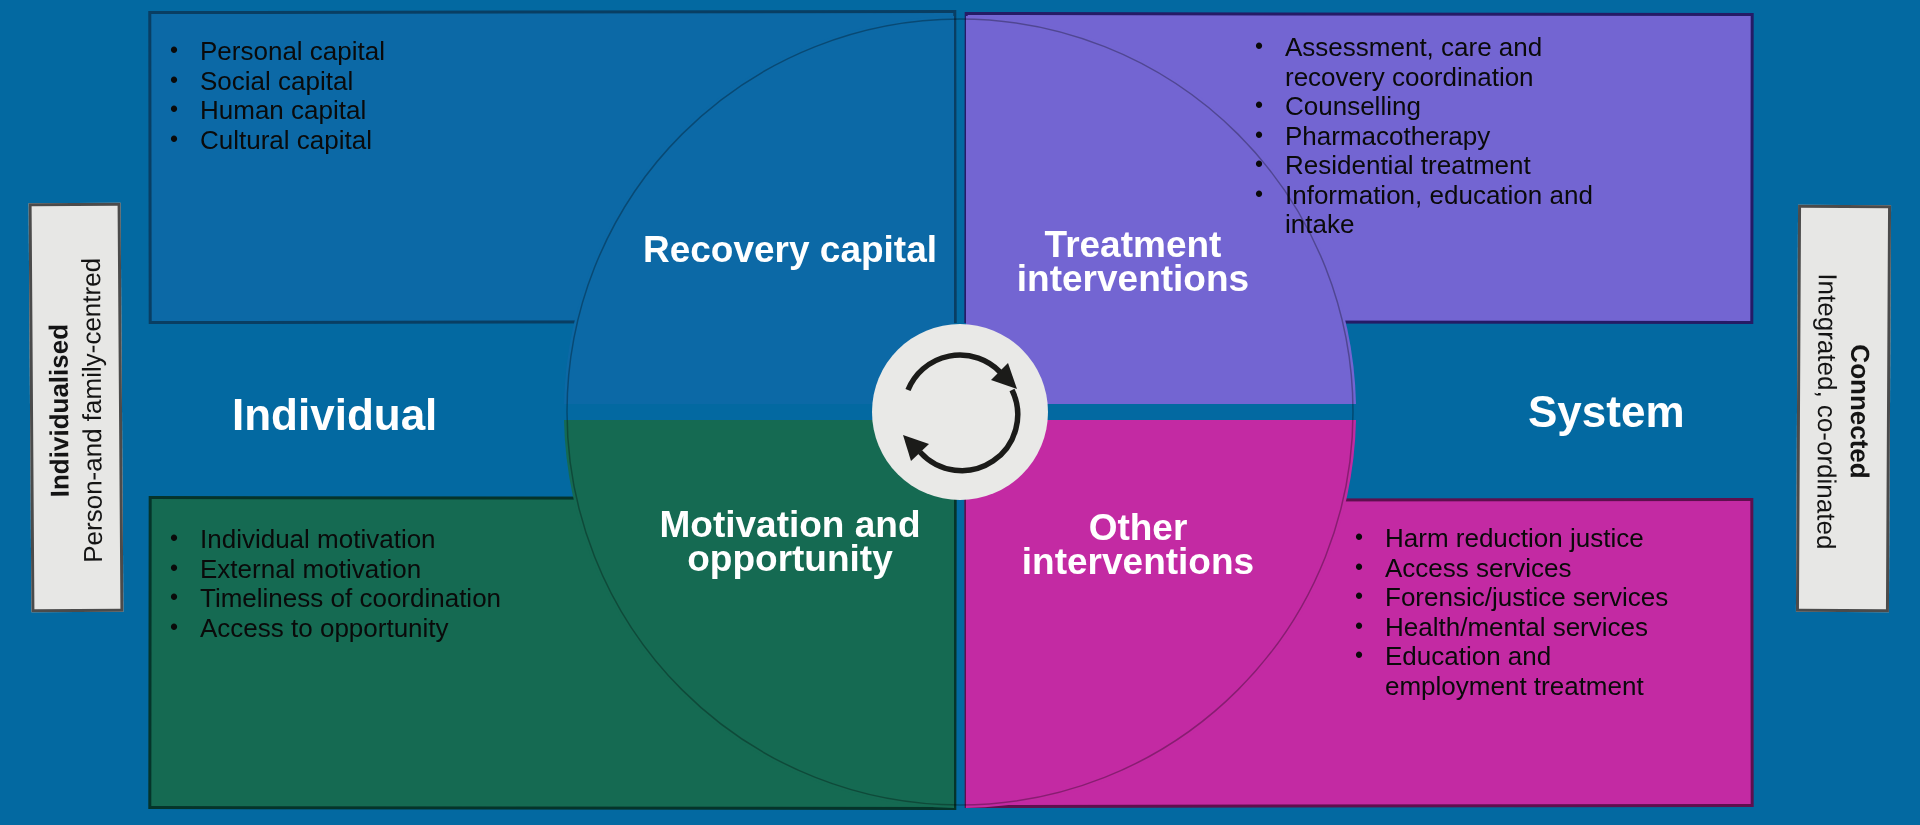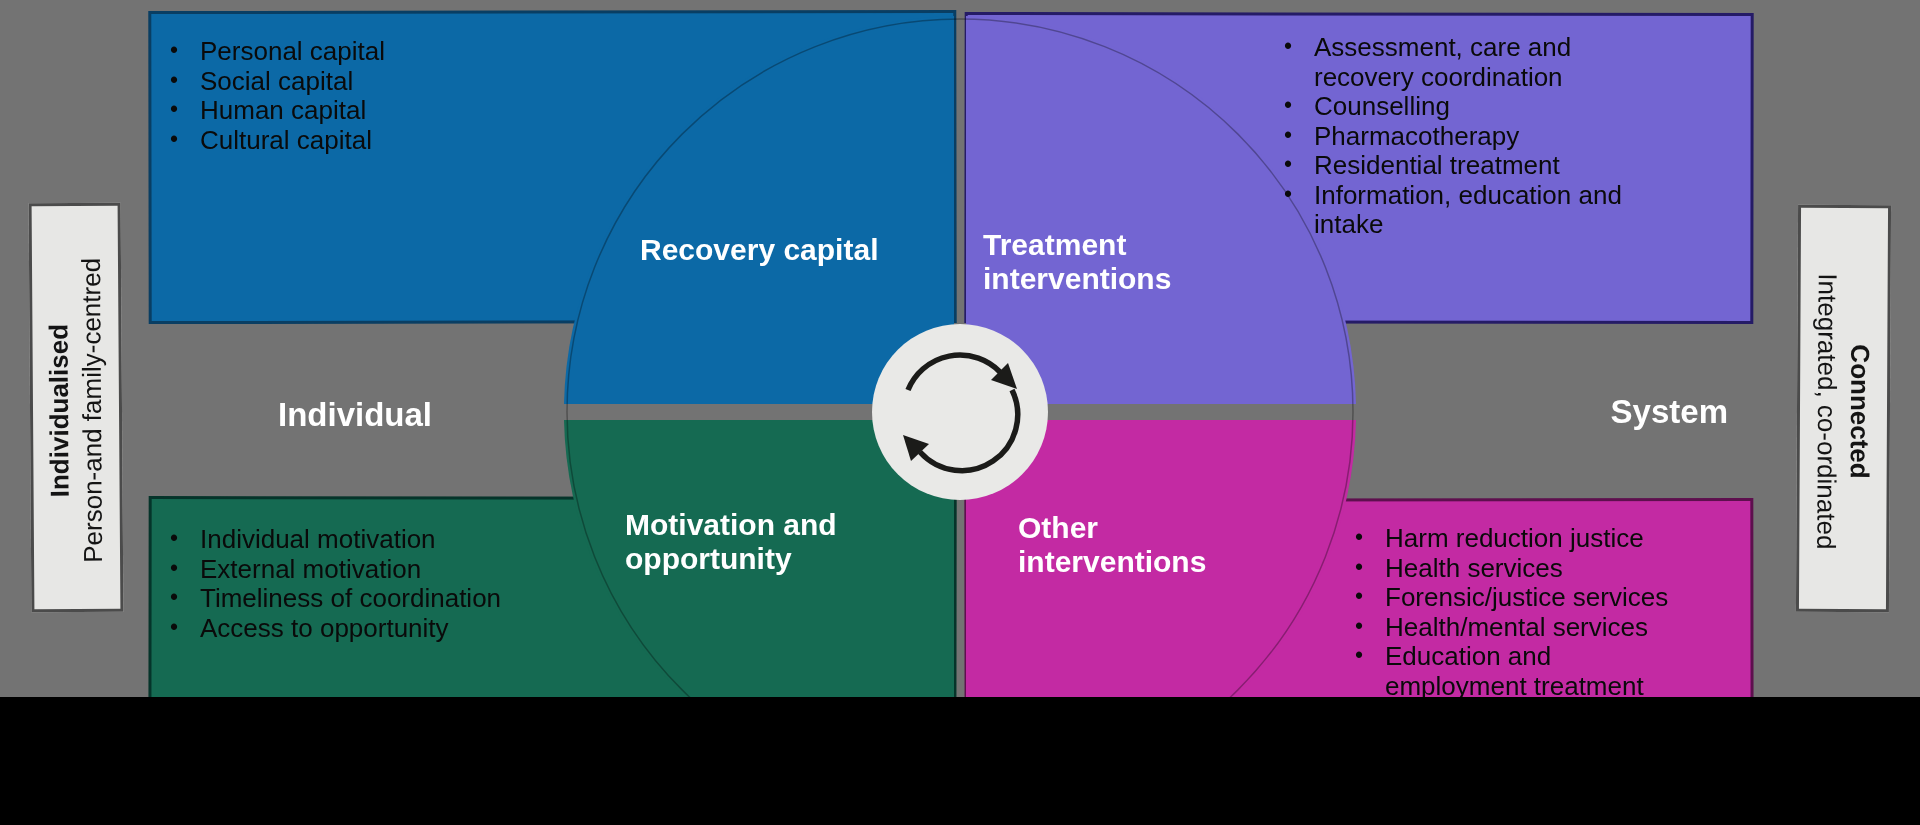--- a/index.html
+++ b/index.html
@@ -1,30 +1,30 @@
 <!DOCTYPE html>
 <html><head>
 <meta charset="utf-8">
 <style>
   html,body{margin:0;padding:0;background:#000;}
   #canvas{
-    position:relative;width:1920px;height:697px;background:#737373;overflow:hidden;
+    position:relative;width:1920px;height:825px;background:#0369a1;overflow:hidden;
     font-family:"Liberation Sans",sans-serif;
     text-decoration:underline;
   }
   svg{position:absolute;left:0;top:0;}
   .abs{position:absolute;}
   
   ul.qlist{margin:0;padding:0;list-style:none;font-size:26px;line-height:29.5px;color:#0a0a0a;}
   ul.qlist li{position:relative;padding-left:37px;}
   ul.qlist li::before{content:"•";position:absolute;left:7px;top:-1px;font-size:23px;}
   
-  .qtitle{color:#fff;font-weight:bold;font-size:30px;line-height:34px;}
+  .qtitle{color:#fff;font-weight:bold;font-size:37px;line-height:34px;text-align:center;}
   
-  .axis-label{color:#fff;font-weight:bold;font-size:33px;line-height:38px;text-align:right;}
+  .axis-label{color:#fff;font-weight:bold;font-size:44px;line-height:38px;text-align:left;}
   
   .tag{position:absolute;background:#e7e7e5;border:3px solid #4b4b4b;box-sizing:border-box;}
   .tag-inner{position:absolute;top:0;left:0;display:flex;flex-direction:column;align-items:center;justify-content:center;
     color:#141414;font-size:26px;line-height:33px;white-space:nowrap;}
   .tag-inner .t1{font-weight:bold;}
   #tag-left{left:30px;top:203px;width:92px;height:409px;transform:rotate(-0.4deg);}
   #tag-left .tag-inner{width:409px;height:86px;transform-origin:0 0;transform:rotate(-90deg) translate(-409px,0);}
   #tag-right{left:1797px;top:205px;width:93px;height:407px;transform:rotate(0.3deg);}
   #tag-right .tag-inner{width:407px;height:87px;transform-origin:0 0;transform:rotate(90deg) translate(0,-87px);}
 </style>
@@ -58,40 +58,40 @@
 
   <ul class="qlist abs" style="left:163px;top:37px;width:520px;">
     <li>Personal capital</li>
     <li>Social capital</li>
     <li>Human capital</li>
     <li>Cultural capital</li>
   </ul>
   <div class="qtitle abs" style="left:640px;top:233px;width:300px;">Recovery capital</div>
 
   <div class="qtitle abs" style="left:983px;top:228px;width:300px;">Treatment interventions</div>
-  <ul class="qlist abs" style="left:1277px;top:33px;width:350px;">
+  <ul class="qlist abs" style="left:1248px;top:33px;width:350px;">
     <li style="width:312px">Assessment, care and recovery coordination</li>
     <li>Counselling</li>
     <li>Pharmacotherapy</li>
     <li>Residential treatment</li>
     <li style="width:312px">Information, education and intake</li>
   </ul>
 
   <ul class="qlist abs" style="left:163px;top:525px;width:520px;">
     <li>Individual motivation</li>
     <li>External motivation</li>
     <li>Timeliness of coordination</li>
     <li>Access to opportunity</li>
   </ul>
   <div class="qtitle abs" style="left:625px;top:508px;width:330px;">Motivation and opportunity</div>
 
   <div class="qtitle abs" style="left:1018px;top:511px;width:240px;">Other interventions</div>
   <ul class="qlist abs" style="left:1348px;top:524px;width:340px;">
     <li>Harm reduction justice</li>
-    <li>Health services</li>
+    <li>Access services</li>
     <li>Forensic/justice services</li>
     <li>Health/mental services</li>
     <li style="width:310px">Education and employment treatment</li>
   </ul>
 
   <div class="axis-label abs" style="left:232px;top:396px;width:200px;">Individual</div>
   <div class="axis-label abs" style="left:1528px;top:393px;width:200px;">System</div>
 
   <div class="tag" id="tag-left">
     <div class="tag-inner">

